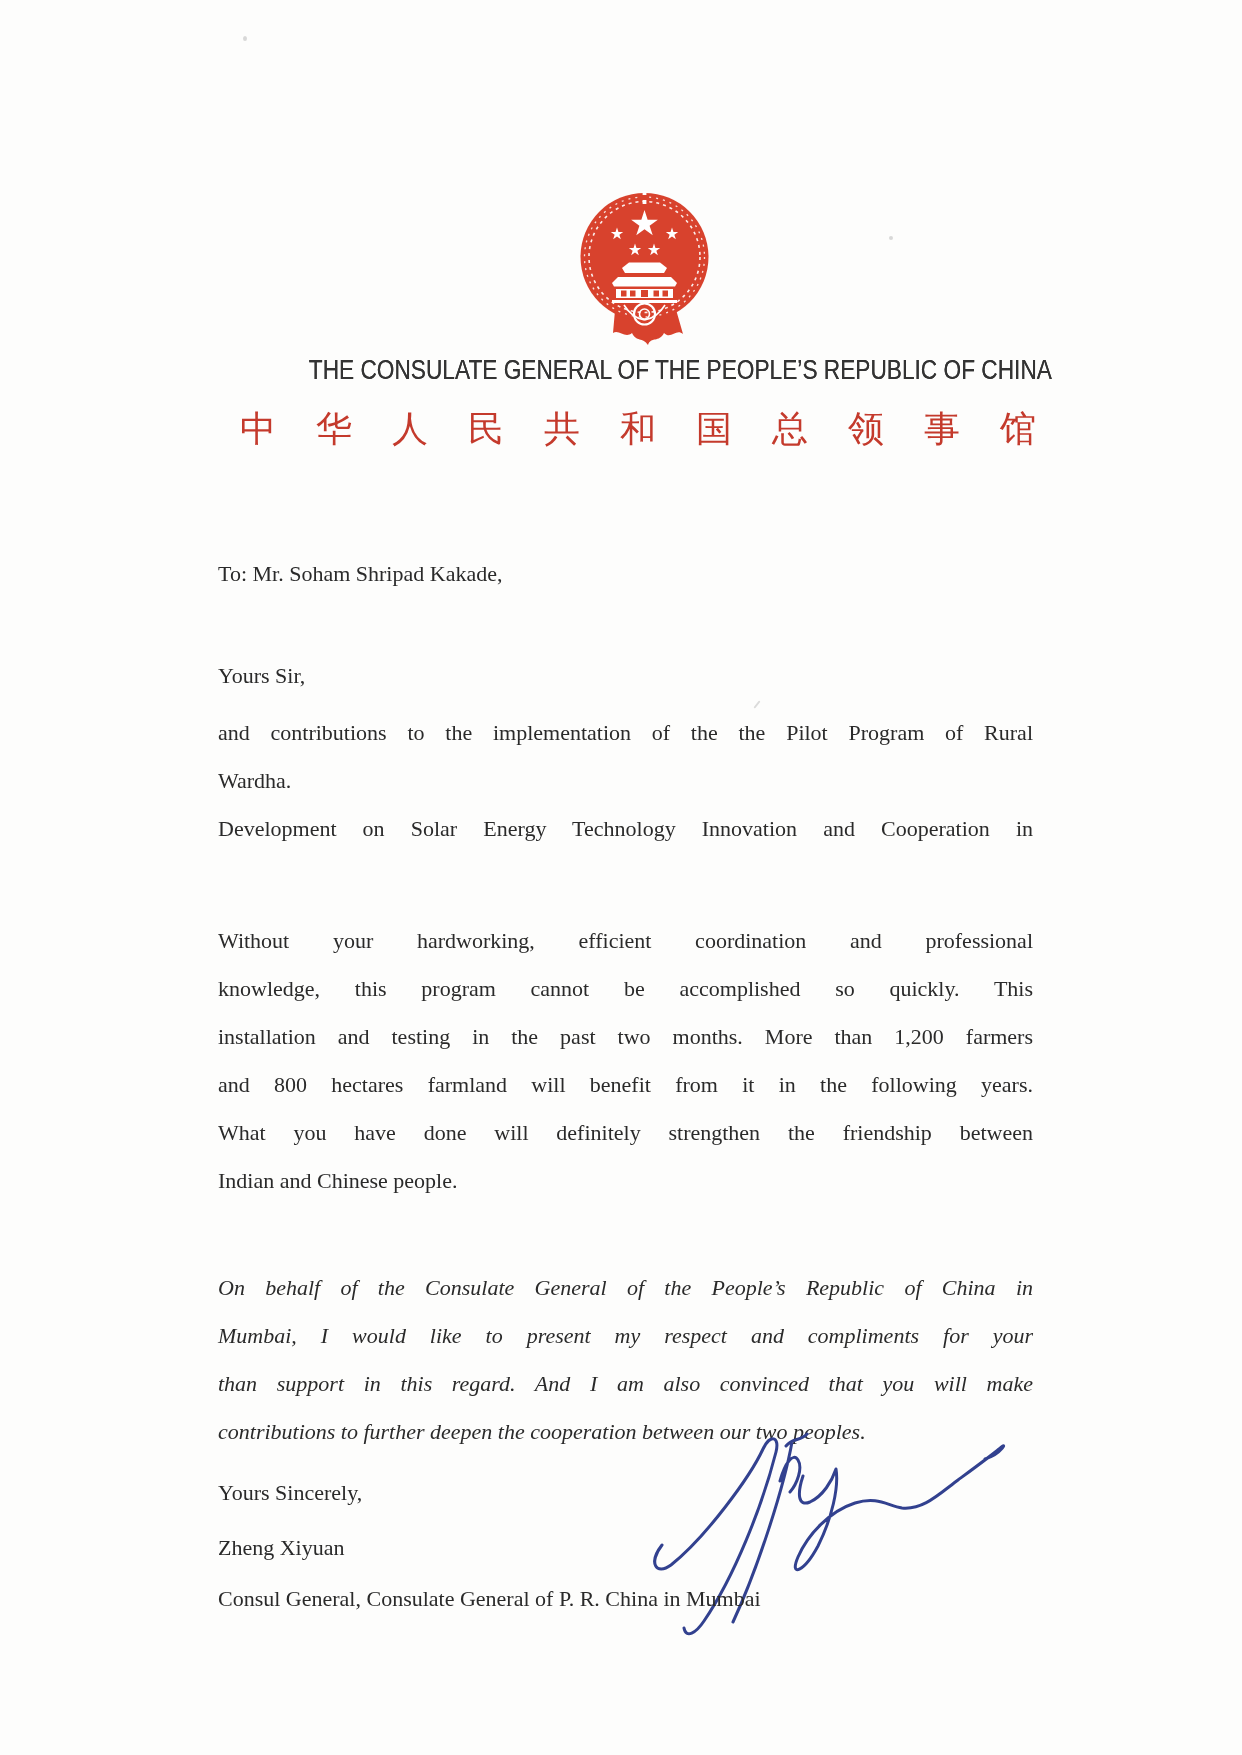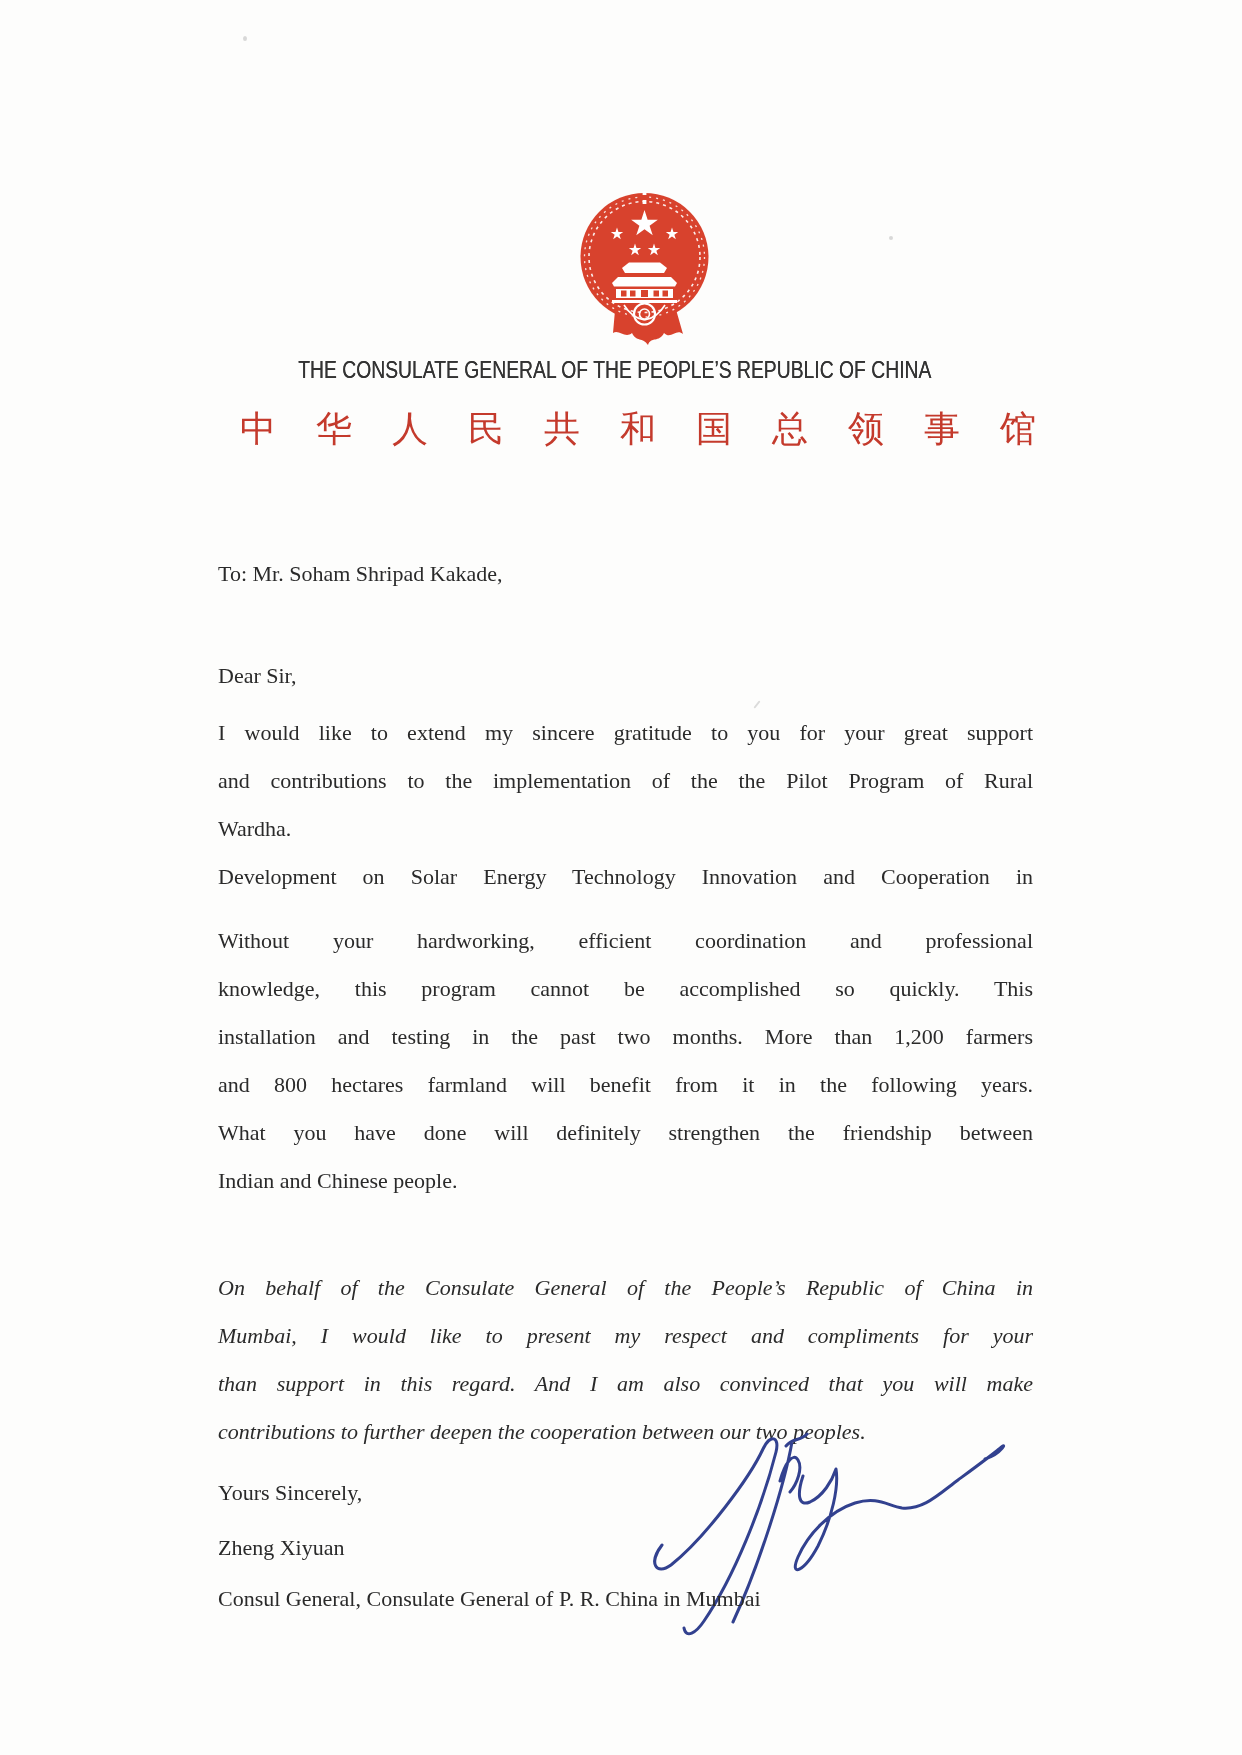--- a/index.html
+++ b/index.html
@@ -12,21 +12,21 @@
     overflow:hidden;
   }
   .page{position:absolute;inset:0;}
 
   
   .emblem{position:absolute;left:572px;top:187px;width:145px;height:158px;}
   .org-en{
     position:absolute;left:238px;top:352px;width:832px;
     white-space:nowrap;
     font-family:"Liberation Sans", sans-serif;
-    font-size:23px;line-height:36px;color:#333;
+    font-size:27px;line-height:36px;color:#333;
     text-shadow:0 0 0.6px #3a3a3a;
   }
   .org-en span{display:inline-block;transform:scaleX(0.84);transform-origin:center;}
   .org-zh{
     position:absolute;left:240px;top:408px;
     font-size:36px;line-height:42px;
     letter-spacing:40px;white-space:nowrap;
     color:#c43a2c;
     font-family:"DejaVu Sans", sans-serif;
   }
@@ -101,24 +101,23 @@
   </div>
 
   <div class="org-en">
     <span>THE CONSULATE GENERAL OF THE PEOPLE’S REPUBLIC OF CHINA</span>
   </div>
   <div class="org-zh">
     <span style="color: rgb(196, 58, 44);">中华人民共和国总领事馆</span>
   </div>
 
   <div class="bodyblock recipient">To: Mr. Soham Shripad Kakade,</div>
-  <div class="bodyblock salutation">Dear Sir,</div>
+  <div class="bodyblock salutation">Yours Sir,</div>
 
   <div class="bodyblock para p1">
-      <div class="line">I would like to extend my sincere gratitude to you for your great support</div>
       <div class="line">and contributions to the implementation of the the Pilot Program of Rural</div>
       <div class="line last">Wardha.</div>
       <div class="line">Development on Solar Energy Technology Innovation and Cooperation in</div>
     </div>
   <div class="bodyblock para p2">
       <div class="line">Without your hardworking, efficient coordination and professional</div>
       <div class="line">knowledge, this program cannot be accomplished so quickly. This</div>
       <div class="line">installation and testing in the past two months. More than 1,200 farmers</div>
       <div class="line">and 800 hectares farmland will benefit from it in the following years.</div>
       <div class="line">What you have done will definitely strengthen the friendship between</div>

